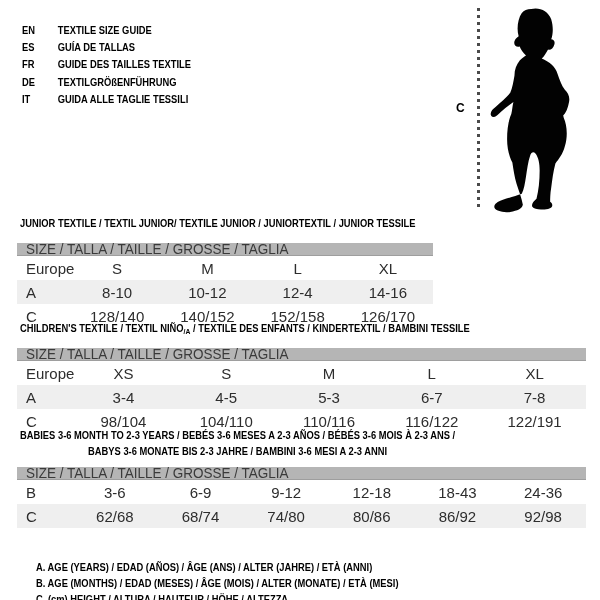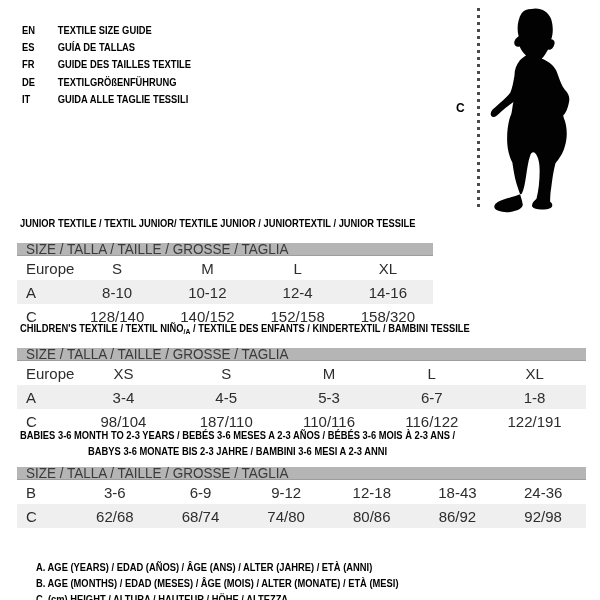--- a/index.html
+++ b/index.html
@@ -169,21 +169,21 @@
         <td>8-10</td>
         <td>10-12</td>
         <td>12-4</td>
         <td>14-16</td>
       </tr>
       <tr>
         <td class="lab">C</td>
         <td>128/140</td>
         <td>140/152</td>
         <td>152/158</td>
-        <td>158/320</td>
+        <td>126/170</td>
       </tr>
     </tbody>
   </table>
 </div>
 
 <div id="t2-title" class="abs cond tbl-title"><span>CHILDREN'S TEXTILE / TEXTIL NIÑO</span><span class="subA">/A</span><span> / TEXTILE DES ENFANTS / KINDERTEXTIL / BAMBINI TESSILE</span></div>
 <div id="table-children" class="size-table">
   <div class="size-bar">
     <span>SIZE / TALLA / TAILLE / GRÖSSE / TAGLIA</span>
   </div>
@@ -204,26 +204,26 @@
         <td>M</td>
         <td>L</td>
         <td>XL</td>
       </tr>
       <tr class="shaded">
         <td class="lab">A</td>
         <td>3-4</td>
         <td>4-5</td>
         <td>5-3</td>
         <td>6-7</td>
-        <td>1-8</td>
+        <td>7-8</td>
       </tr>
       <tr>
         <td class="lab">C</td>
         <td>98/104</td>
-        <td>187/110</td>
+        <td>104/110</td>
         <td>110/116</td>
         <td>116/122</td>
         <td>122/191</td>
       </tr>
     </tbody>
   </table>
 </div>
 
 <div id="t3-title" class="abs">
   <div class="cond">BABIES 3-6 MONTH TO 2-3 YEARS / BEBÉS 3-6 MESES A 2-3 AÑOS / BÉBÉS 3-6 MOIS À 2-3 ANS /</div>

